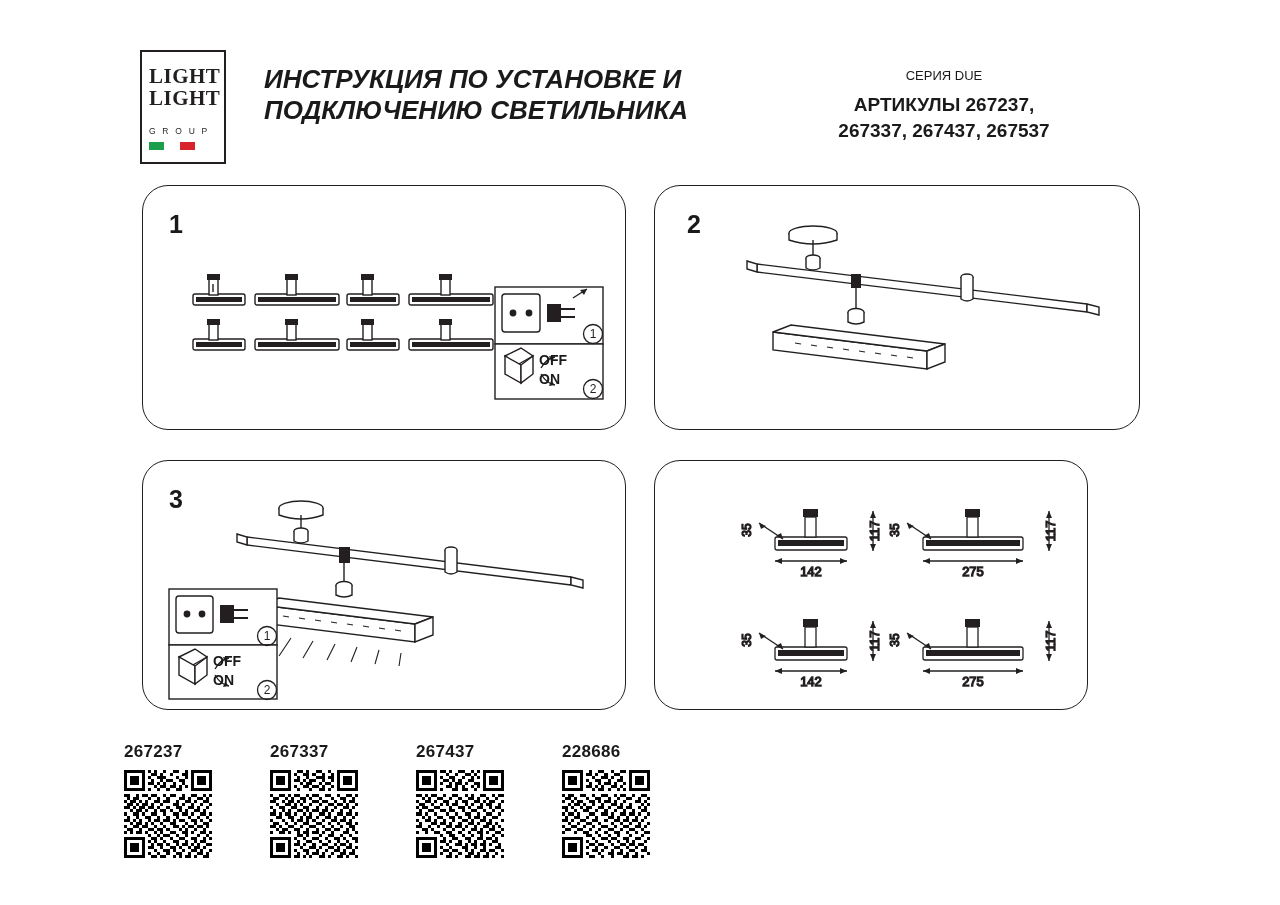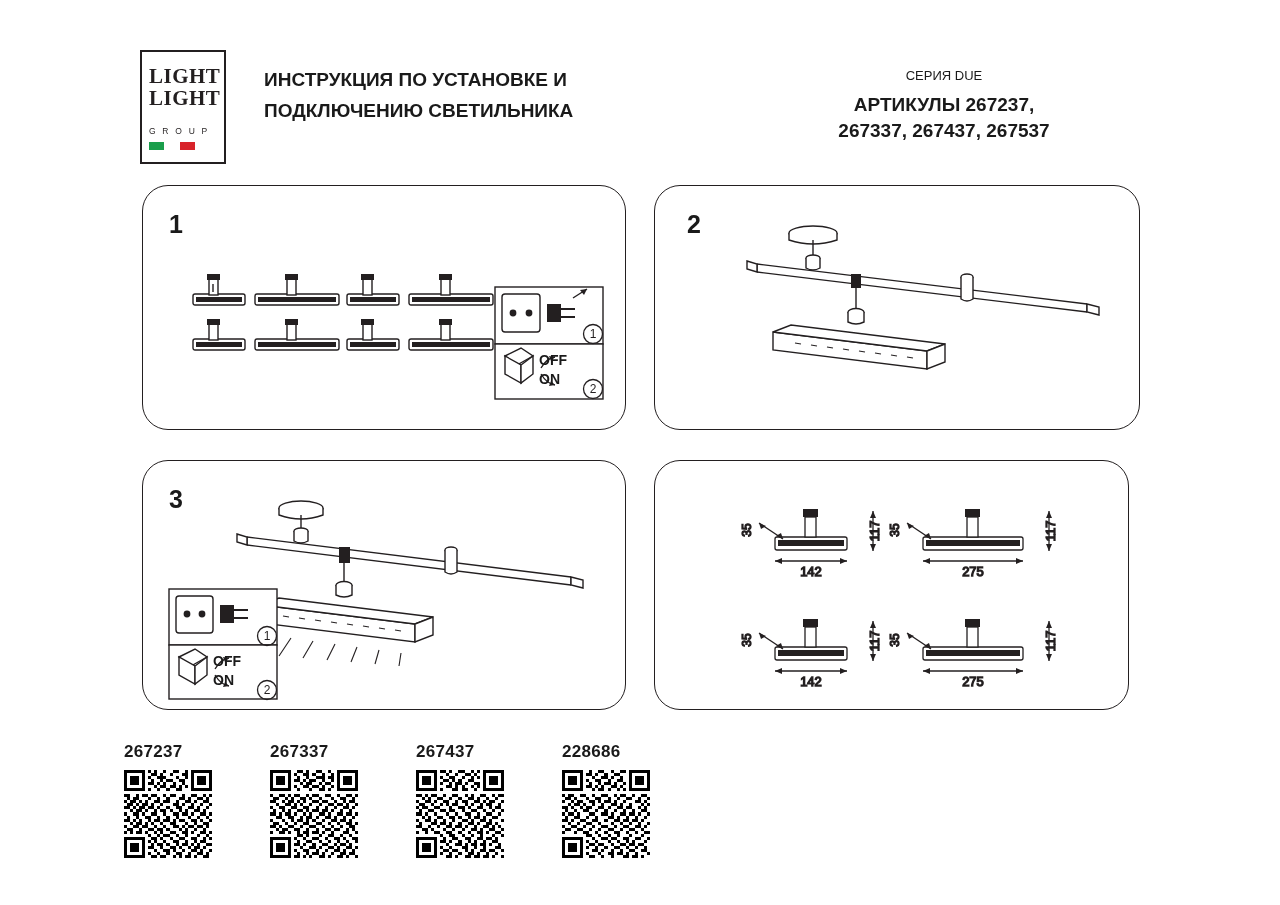--- a/index.html
+++ b/index.html
@@ -54,24 +54,25 @@
     margin-top: 6px;
     display: flex;
     width: 46px; height: 8px;
   }
   .logo-flag span { flex: 1 1 auto; }
 
   .title {
     position: absolute;
     left: 264px; top: 64px;
     width: 450px;
-    font-size: 19px;
+    font-size: 26px;
     font-weight: bold;
     line-height: 31px;
     color: #1a1a1a;
+    font-style: italic;
   }
 
   .series-block {
     position: absolute;
     left: 744px; top: 68px;
     width: 400px;
     text-align: center;
     color: #1a1a1a;
   }
   .series-name {
@@ -89,21 +90,21 @@
   .panel {
     position: absolute;
     border: 1.6px solid #231f20;
     border-radius: 26px;
     box-sizing: border-box;
     background: #fff;
   }
   #panel1 { left: 142px; top: 185px; width: 484px; height: 245px; }
   #panel2 { left: 654px; top: 185px; width: 486px; height: 245px; }
   #panel3 { left: 142px; top: 460px; width: 484px; height: 250px; }
-  #panel4 { left: 654px; top: 460px; width: 475px; height: 250px; }
+  #panel4 { left: 654px; top: 460px; width: 434px; height: 250px; }
 
   .step-num {
     position: absolute;
     font-size: 25px;
     font-weight: bold;
     color: #1a1a1a;
   }
 
   
   svg { display: block; }

